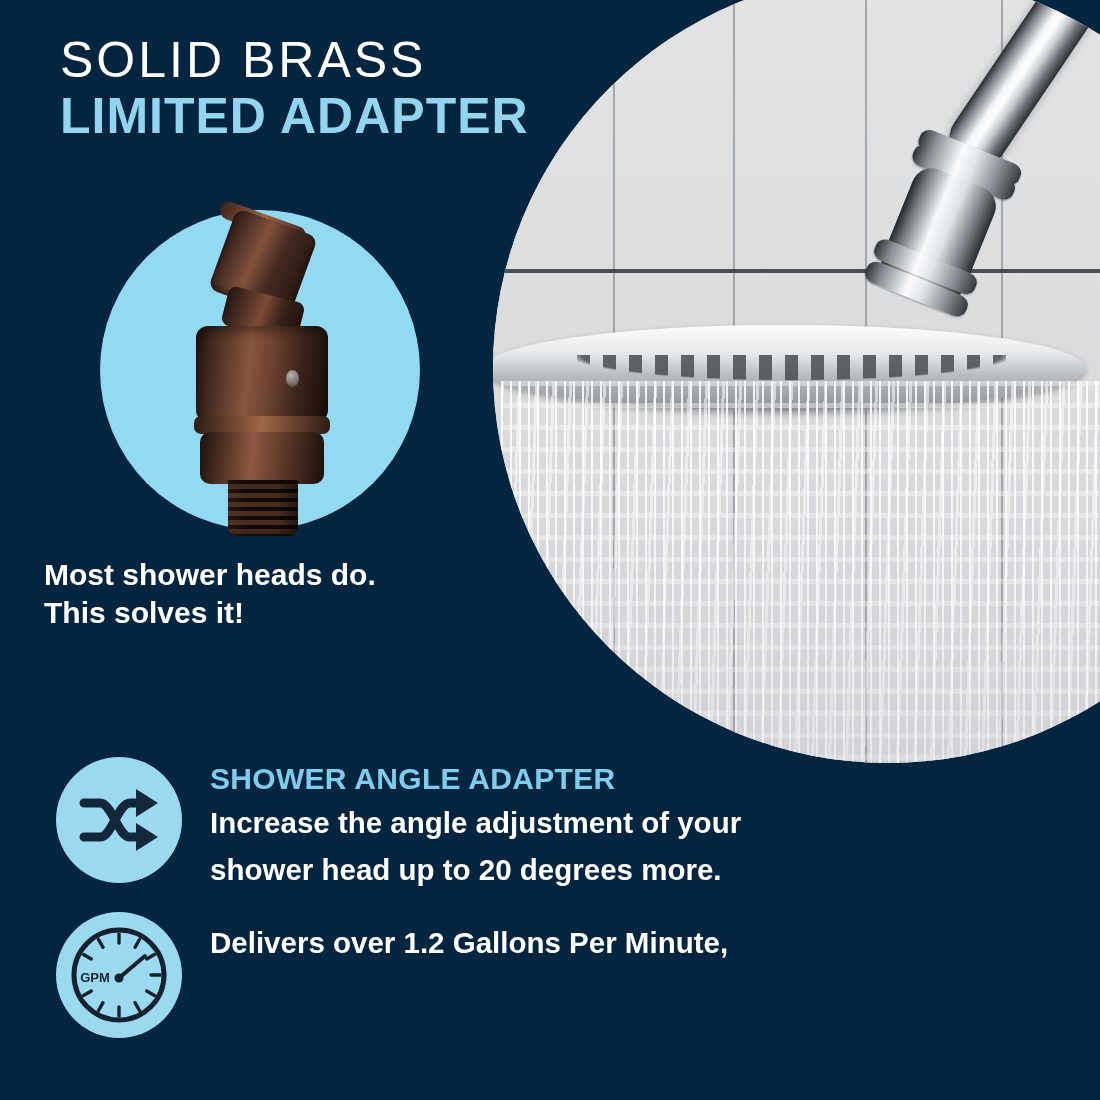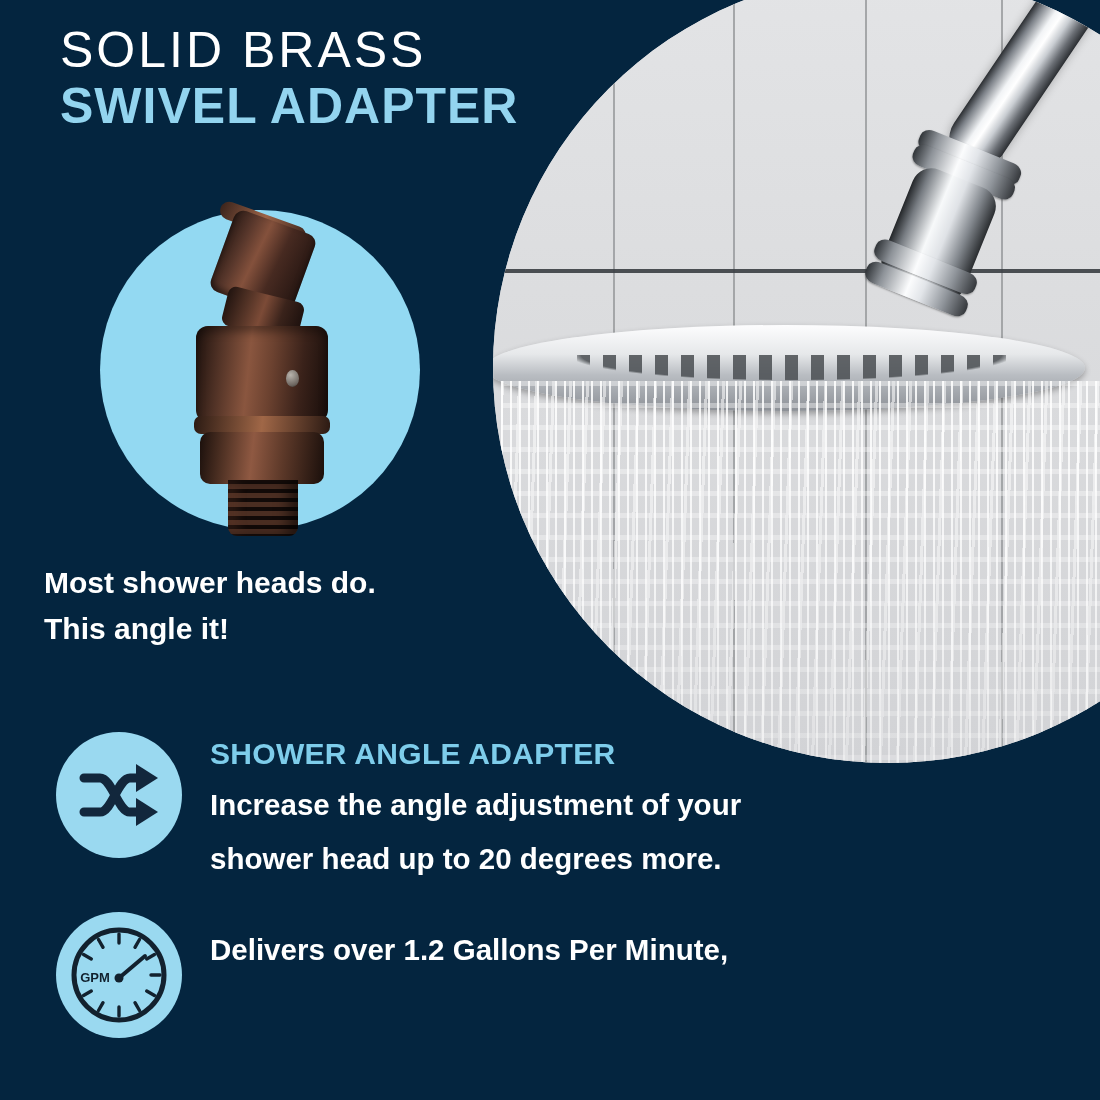--- a/index.html
+++ b/index.html
@@ -96,21 +96,21 @@
       repeating-linear-gradient(92deg,
         rgba(255,255,255,.85) 0px, rgba(255,255,255,.85) 3px,
         rgba(255,255,255,0) 3px,  rgba(255,255,255,0) 17px),
       repeating-linear-gradient(180deg,
         rgba(255,255,255,.6) 0px, rgba(255,255,255,.6) 5px,
         rgba(255,255,255,0) 5px,  rgba(255,255,255,0) 22px);
     opacity:.7;
   }
 
   
-  #title-block{ position:absolute; left:60px; top:22px; }
+  #title-block{ position:absolute; left:60px; top:32px; }
   .title-line1{
     font-size:50px; letter-spacing:3px; color:#ffffff;
     font-weight:300; line-height:1.12; white-space:nowrap;
   }
   .title-line2{
     font-size:50px; letter-spacing:1px; color:#93d4ef;
     font-weight:bold; line-height:1.12; white-space:nowrap;
   }
 
   
@@ -166,41 +166,41 @@
   }
 
   
   #mid-copy{ position:absolute; left:44px; top:556px; width:520px; }
   .mid-head{
     color:#93d4ef; font-weight:bold; font-size:31px; letter-spacing:.4px;
     line-height:1.2; white-space:nowrap;
   }
   .mid-sub{
     color:#ffffff; font-weight:bold; font-size:30px; line-height:1.27;
-    margin-top:8px;
+    margin-top:0;
   }
 
   
   .feature{ position:absolute; display:flex; align-items:flex-start; }
-  #feature-1{ left:56px; top:732px; }
+  #feature-1{ left:56px; top:757px; }
   #feature-2{ left:56px; top:912px; }
 
   .feat-icon{
     width:126px; height:126px; border-radius:50%;
     background:#9ad9f0; flex:0 0 126px;
     display:flex; align-items:center; justify-content:center;
   }
   .feat-text{ margin-left:28px; padding-top:4px; }
   .feat-title{
     color:#7ecdeb; font-weight:bold; font-size:30px; letter-spacing:.3px;
     line-height:1.18; white-space:nowrap;
   }
   .feat-desc{
     color:#ffffff; font-weight:bold; font-size:29.5px; line-height:1.3;
-    margin-top:15px; white-space:nowrap;
+    margin-top:8px; white-space:nowrap;
   }
   .gpm-label{
     font-size:13px; font-weight:bold; fill:#11212e;
     font-family:"Liberation Sans", sans-serif;
   }
 </style>
 </head>
 <body>
 
 <div id="hero-photo">
@@ -224,38 +224,38 @@
   </div>
 
   <div class="head-disc"></div>
   <div class="head-nozzles"></div>
   <div class="water"></div>
   <div class="water sparkle"></div>
 </div>
 
 <div id="title-block">
   <div class="title-line1">SOLID BRASS</div>
-  <div class="title-line2">SWIVEL ADAPTER</div>
+  <div class="title-line2">LIMITED ADAPTER</div>
 </div>
 
 <div id="product-circle"></div>
 <div id="product-photo">
   <div class="p-part p-cap-lip"></div>
   <div class="p-part p-cap"></div>
   <div class="p-part p-neck"></div>
   <div class="p-part p-hex"></div>
   <div class="p-part p-dot"></div>
   <div class="p-part p-ridge"></div>
   <div class="p-part p-collar"></div>
   <div class="p-part p-thread"></div>
 </div>
 
 <div id="mid-copy">
   <div class="mid-sub">Most shower heads do.</div>
-  <div class="mid-sub">This angle it!</div>
+  <div class="mid-sub">This solves it!</div>
 </div>
 
 <div class="feature" id="feature-1">
   <div class="feat-icon">
     <svg width="82" height="70" viewBox="0 0 82 70" aria-hidden="true">
       <g fill="none" stroke="#12273c" stroke-width="9" stroke-linecap="round">
         <path d="M6 18 H22 C34 18 40 52 52 52 H62"></path>
         <path d="M6 52 H22 C34 52 40 18 52 18 H62"></path>
       </g>
       <polygon points="58,4 80,18 58,32" fill="#12273c"></polygon>

